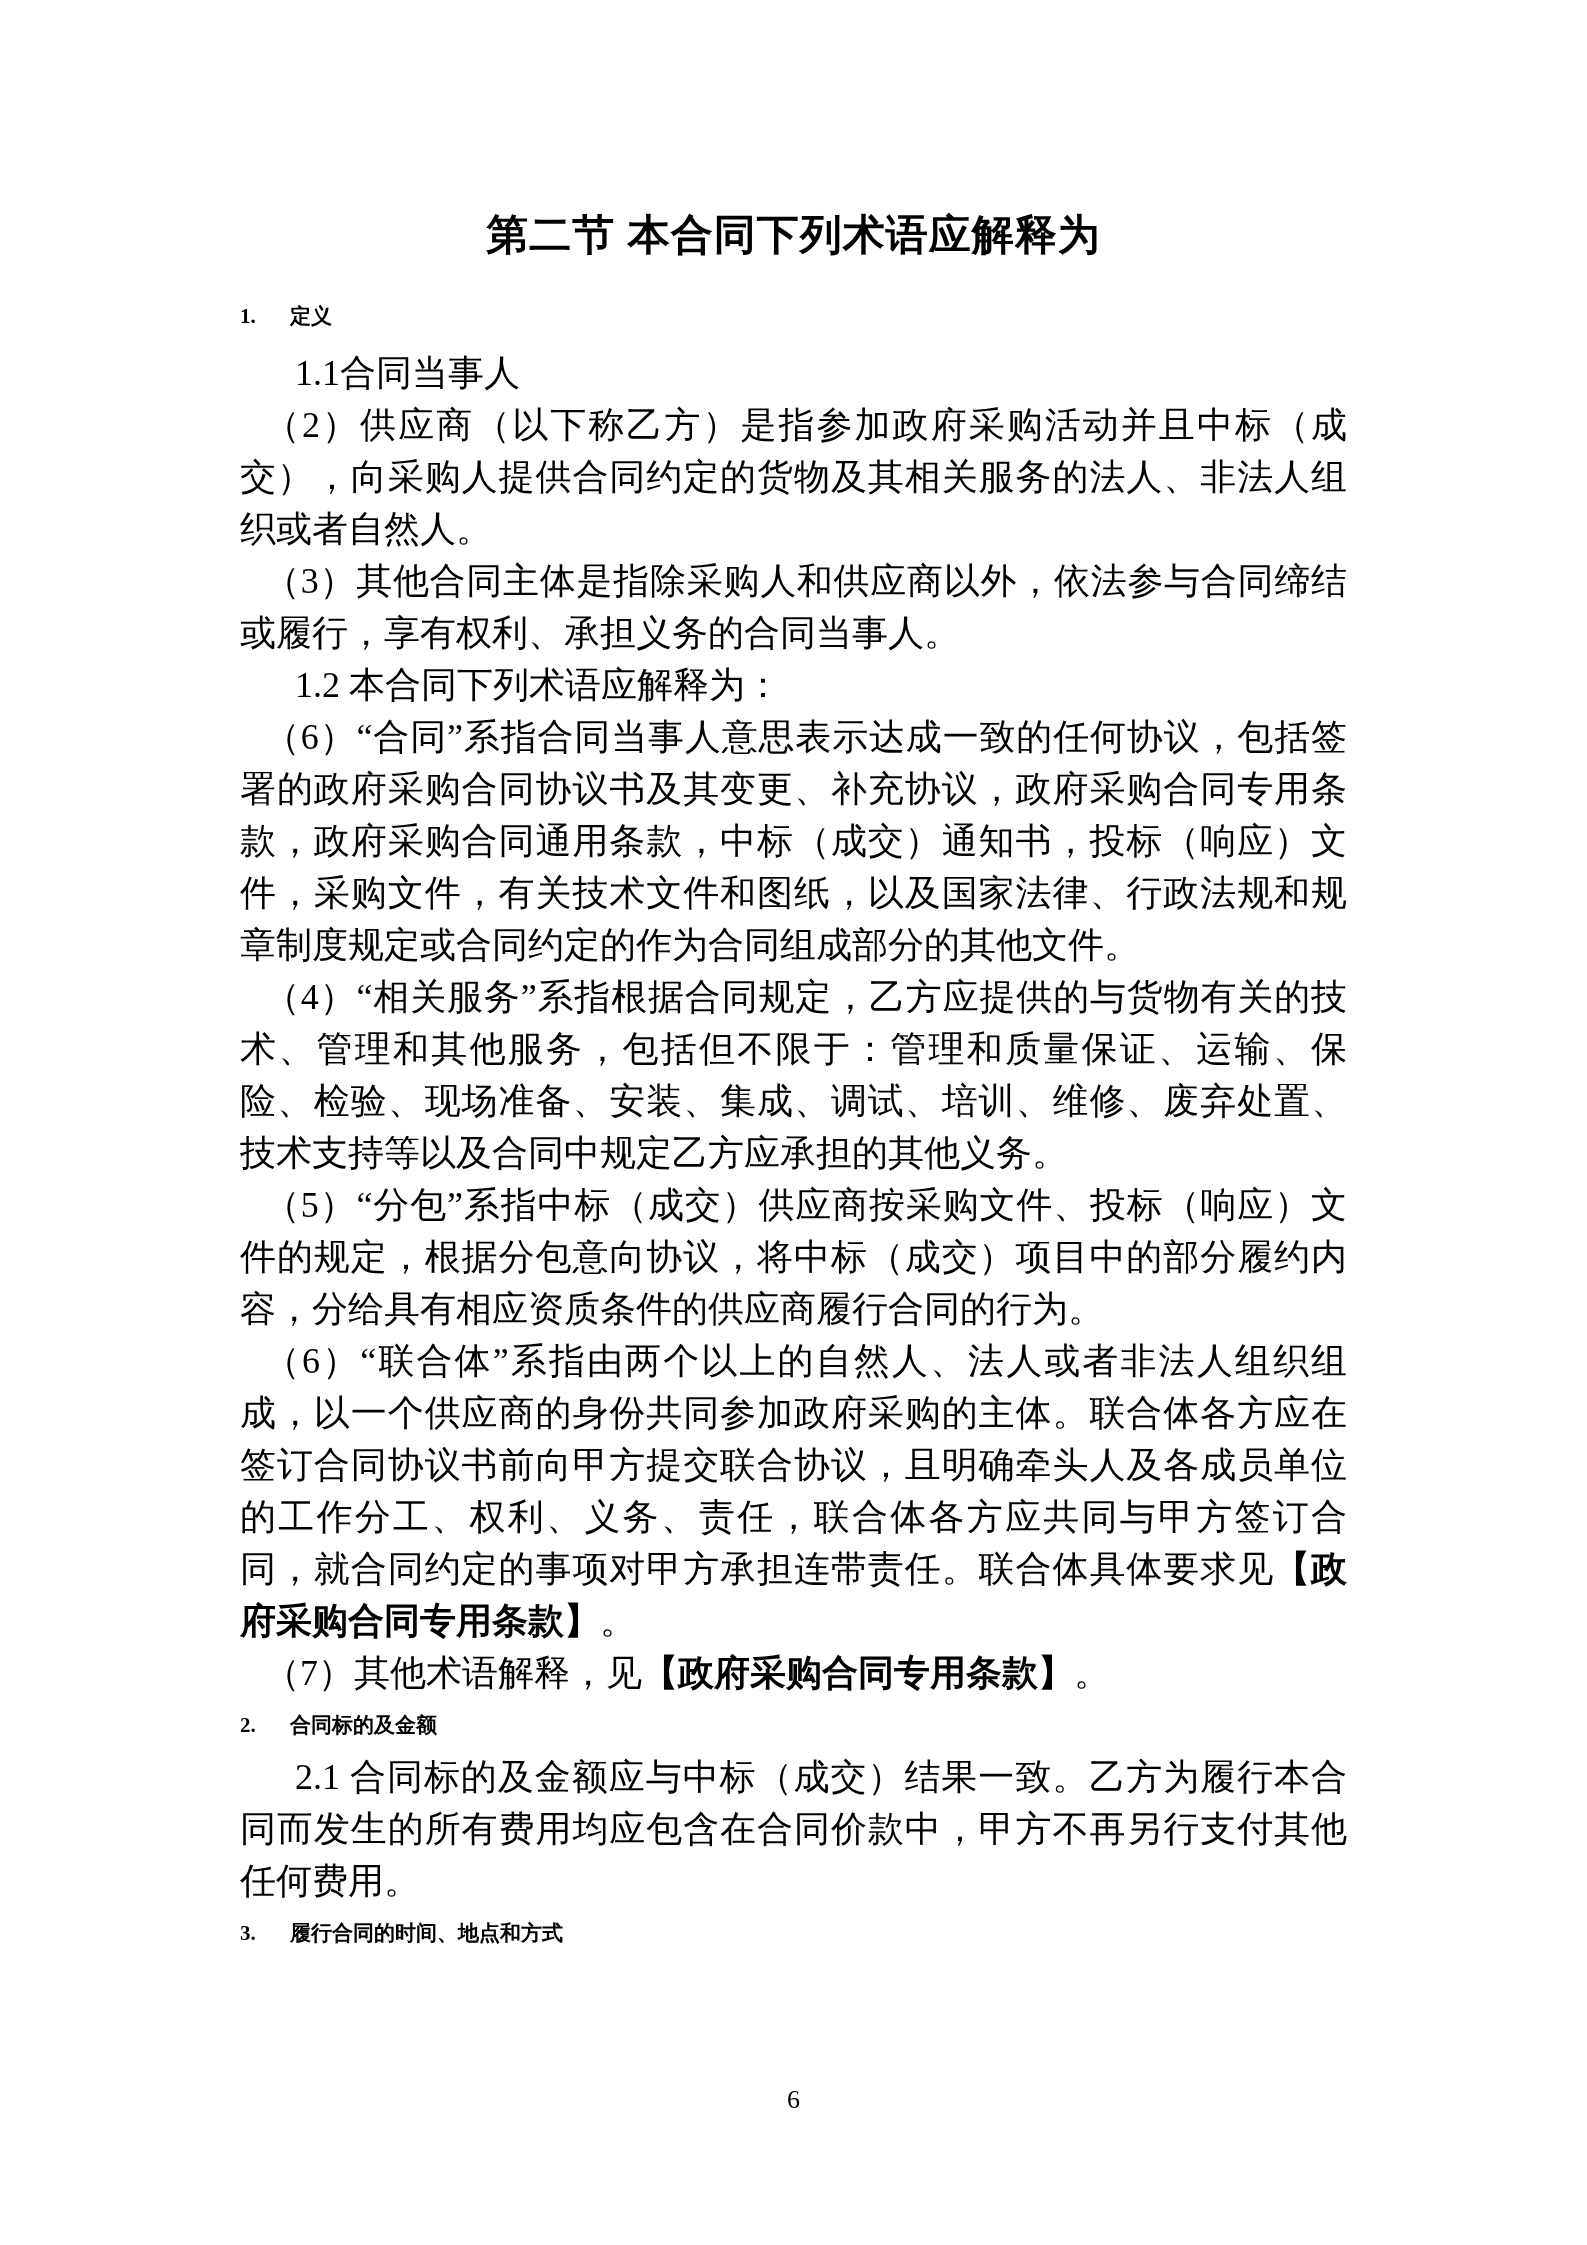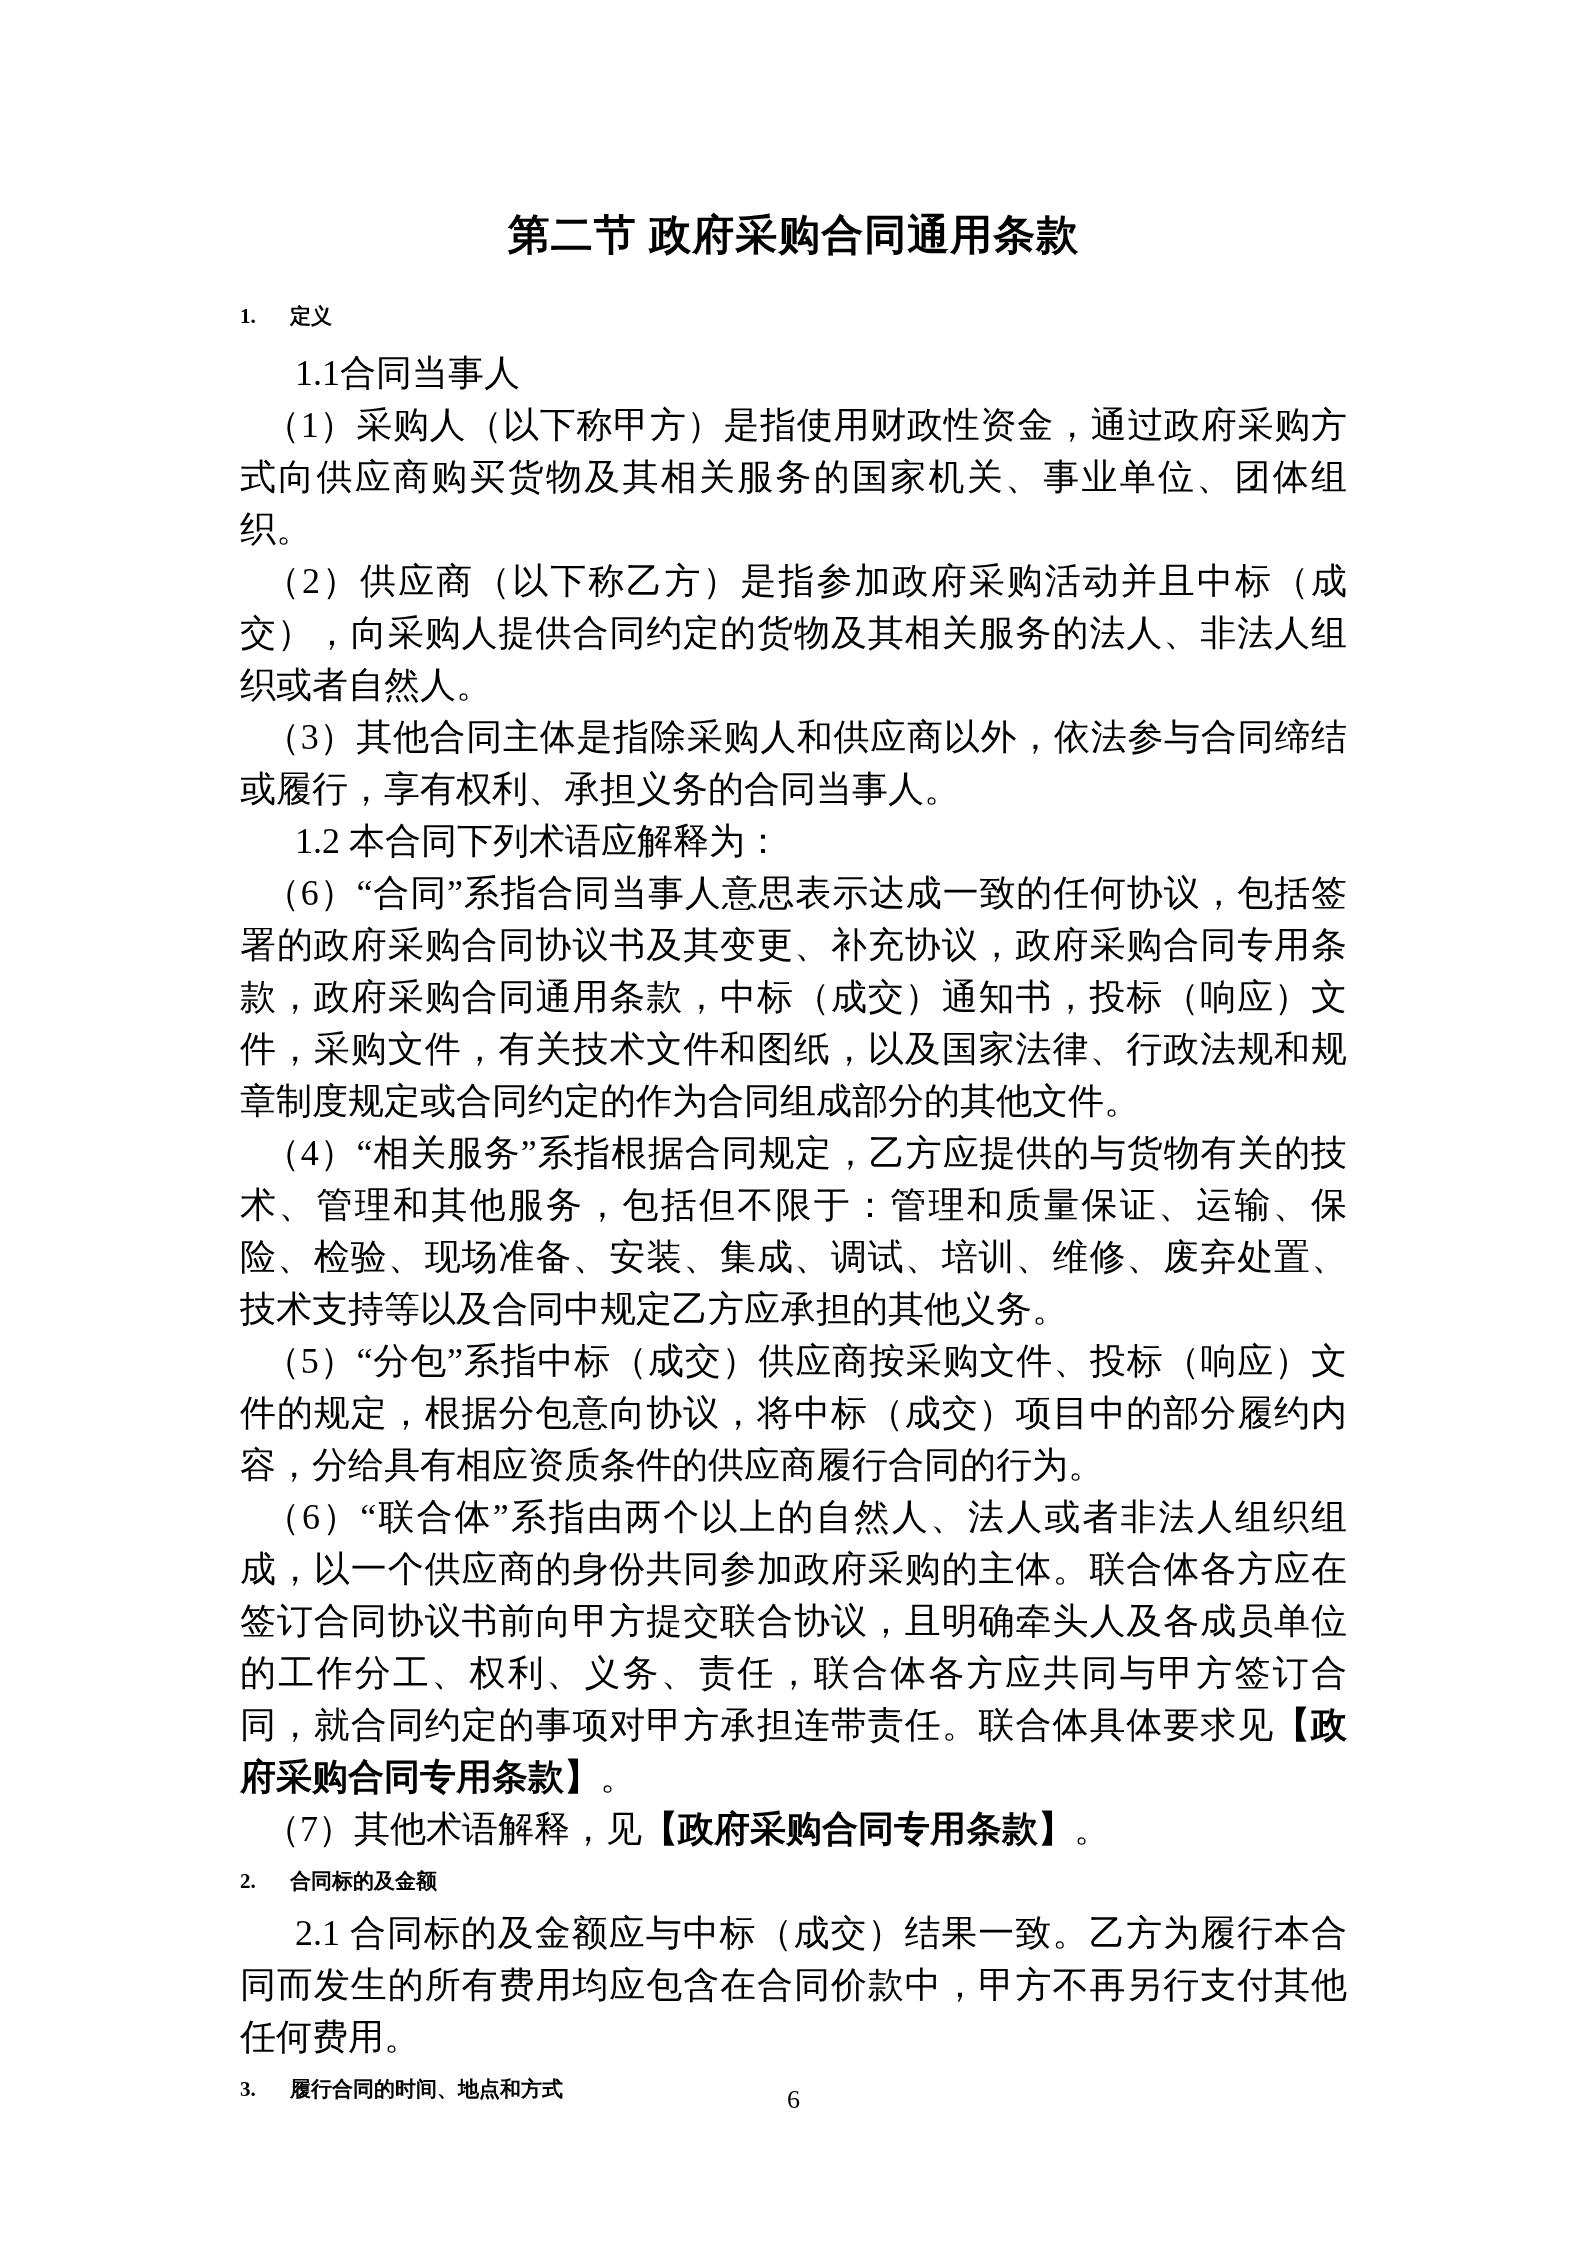--- a/index.html
+++ b/index.html
@@ -64,25 +64,24 @@
     text-align: center;
     font-size: 26px;
     line-height: 36px;
   }
 </style>
 </head>
 <body>
 
 <div class="page">
   <div class="content">
-    <div class="doc-title">第二节 政府采购合同通用条款</div>
+    <div class="doc-title">第二节 本合同下列术语应解释为</div>
     <div id="doc-body">
         <div class="heading h1-spaced"><span class="h-num">1.</span><span>定义</span></div>
         <div class="para indent-sub"><span>1.1合同当事人</span></div>
-        <div class="para indent-item"><span>（1）采购人（以下称甲方）是指使用财政性资金，通过政府采购方式向供应商购买货物及其相关服务的国家机关、事业单位、团体组织。</span></div>
         <div class="para indent-item"><span>（2）供应商（以下称乙方）是指参加政府采购活动并且中标（成交），向采购人提供合同约定的货物及其相关服务的法人、非法人组织或者自然人。</span></div>
         <div class="para indent-item"><span>（3）其他合同主体是指除采购人和供应商以外，依法参与合同缔结或履行，享有权利、承担义务的合同当事人。</span></div>
         <div class="para indent-sub"><span>1.2 本合同下列术语应解释为：</span></div>
         <div class="para indent-item"><span>（6）“合同”系指合同当事人意思表示达成一致的任何协议，包括签署的政府采购合同协议书及其变更、补充协议，政府采购合同专用条款，政府采购合同通用条款，中标（成交）通知书，投标（响应）文件，采购文件，有关技术文件和图纸，以及国家法律、行政法规和规章制度规定或合同约定的作为合同组成部分的其他文件。</span></div>
         <div class="para indent-item"><span>（4）“相关服务”系指根据合同规定，乙方应提供的与货物有关的技术、管理和其他服务，包括但不限于：管理和质量保证、运输、保险、检验、现场准备、安装、集成、调试、培训、维修、废弃处置、技术支持等以及合同中规定乙方应承担的其他义务。</span></div>
         <div class="para indent-item"><span>（5）“分包”系指中标（成交）供应商按采购文件、投标（响应）文件的规定，根据分包意向协议，将中标（成交）项目中的部分履约内容，分给具有相应资质条件的供应商履行合同的行为。</span></div>
         <div class="para indent-item"><span>（6）“联合体”系指由两个以上的自然人、法人或者非法人组织组成，以一个供应商的身份共同参加政府采购的主体。联合体各方应在签订合同协议书前向甲方提交联合协议，且明确牵头人及各成员单位的工作分工、权利、义务、责任，联合体各方应共同与甲方签订合同，就合同约定的事项对甲方承担连带责任。联合体具体要求见</span><span class="run-bold">【政府采购合同专用条款】</span><span>。</span></div>
         <div class="para indent-item"><span>（7）其他术语解释，见</span><span class="run-bold">【政府采购合同专用条款】</span><span>。</span></div>
         <div class="heading"><span class="h-num">2.</span><span>合同标的及金额</span></div>
         <div class="para indent-sub"><span>2.1 合同标的及金额应与中标（成交）结果一致。乙方为履行本合同而发生的所有费用均应包含在合同价款中，甲方不再另行支付其他任何费用。</span></div>

